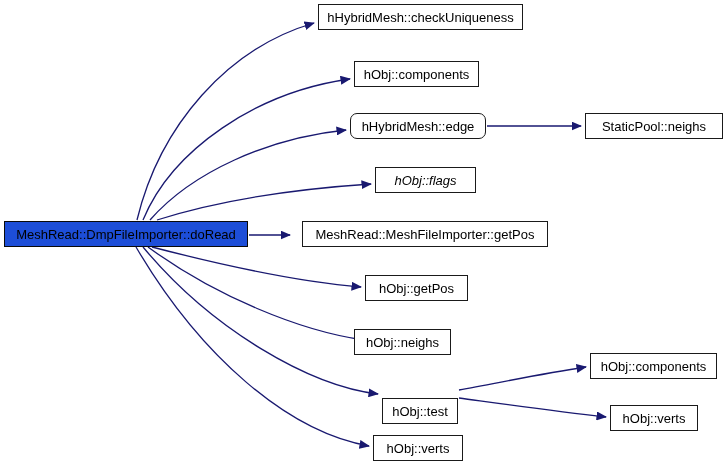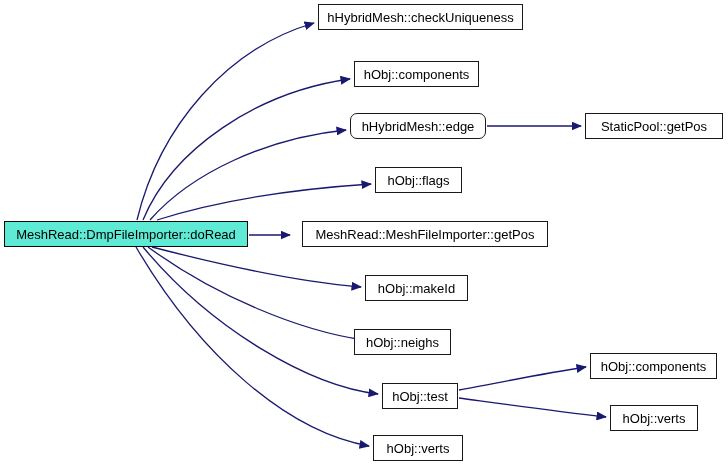--- a/index.html
+++ b/index.html
@@ -29,21 +29,21 @@
     background: #ffffff;
     color: #000000;
     font-size: 13px;
     display: flex;
     align-items: center;
     justify-content: center;
     white-space: nowrap;
     cursor: pointer;
   }
   .node.root {
-    background: #5eead4;
+    background: #1d4ed8;
     border: 1.8px solid #0a0a0a;
     cursor: default;
   }
 </style>
 </head>
 <body>
 
 <div id="canvas">
 
   <svg id="edges" viewBox="0 0 728 467" xmlns="http://www.w3.org/2000/svg">
@@ -69,31 +69,31 @@
   </svg>
 
   <div class="node root" style="left:4px;   top:221px; width:244px; height:26px;">MeshRead::DmpFileImporter::doRead</div>
 
   <div class="node" style="left:318px; top:4px;   width:205px; height:26px;">hHybridMesh::checkUniqueness</div>
 
   <div class="node" style="left:354px; top:61px;  width:125px; height:26px;">hObj::components</div>
 
   <div class="node" style="left:350px; top:113px; width:136px; height:26px;border-radius:7px;">hHybridMesh::edge</div>
 
-  <div class="node" style="left:585px; top:113px; width:138px; height:26px;">StaticPool::getPos</div>
+  <div class="node" style="left:585px; top:113px; width:138px; height:26px;">StaticPool::neighs</div>
 
-  <div class="node" style="left:375px; top:167px; width:87px;  height:26px;">hObj::flags</div>
+  <div class="node" style="left:375px; top:167px; width:101px;  height:26px;font-style:italic;">hObj::flags</div>
 
   <div class="node" style="left:294px; top:221px; width:246px; height:26px;margin-left:8px;">MeshRead::MeshFileImporter::getPos</div>
 
-  <div class="node" style="left:365px; top:275px; width:103px; height:26px;">hObj::makeId</div>
+  <div class="node" style="left:365px; top:275px; width:103px; height:26px;">hObj::getPos</div>
 
   <div class="node" style="left:354px; top:329px; width:97px;  height:26px;">hObj::neighs</div>
 
-  <div class="node" style="left:382px; top:383px; width:76px;  height:26px;">hObj::test</div>
+  <div class="node" style="left:382px; top:398px; width:76px;  height:26px;">hObj::test</div>
 
   <div class="node" style="left:590px; top:353px; width:127px; height:26px;">hObj::components</div>
 
   <div class="node" style="left:610px; top:405px; width:88px;  height:26px;">hObj::verts</div>
 
   <div class="node" style="left:373px; top:435px; width:90px;  height:26px;">hObj::verts</div>
 
 </div>
 
 </body></html>

